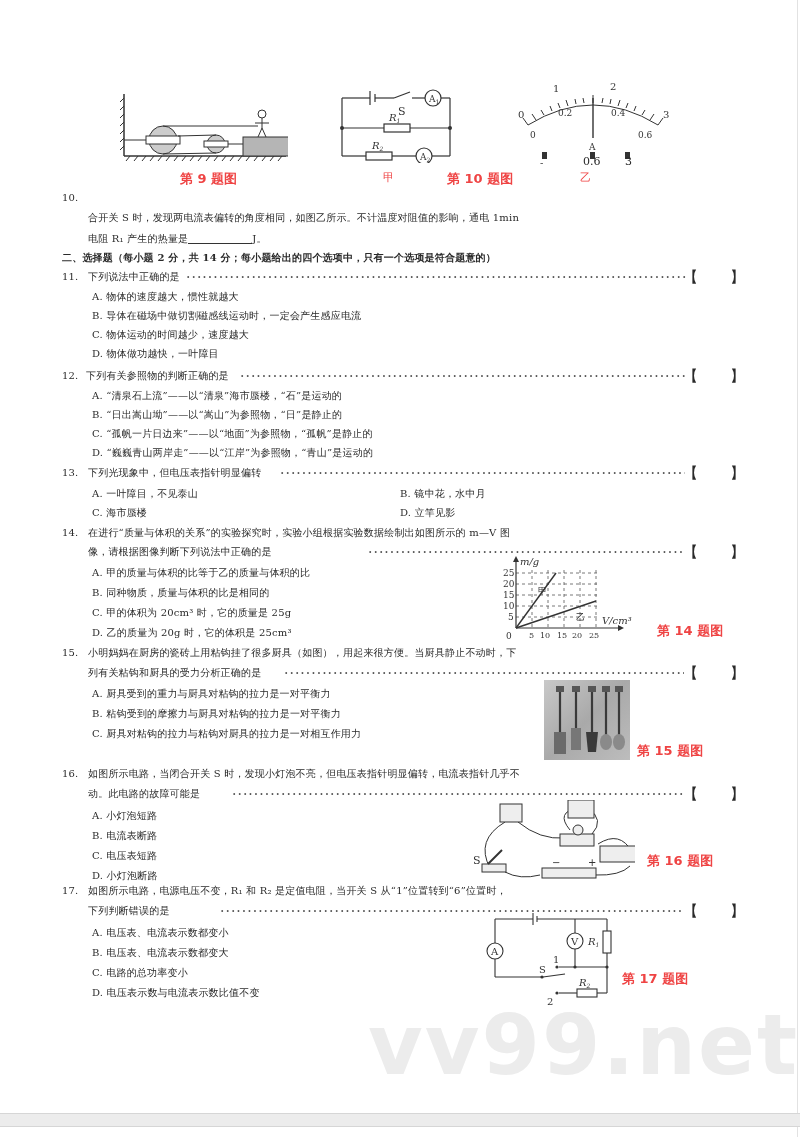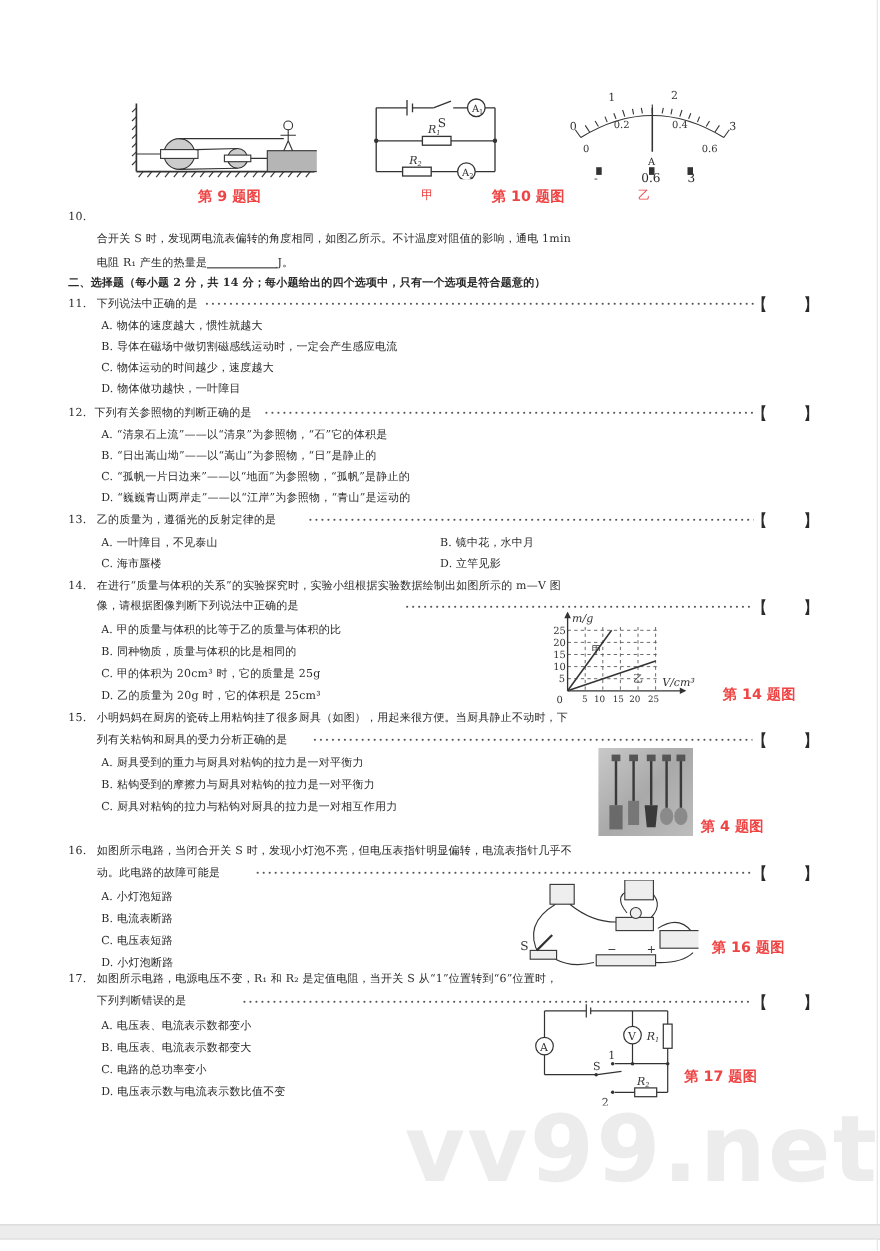--- a/index.html
+++ b/index.html
@@ -163,27 +163,27 @@
   <div class="line" style="left:92px;top:287px">A. 物体的速度越大，惯性就越大</div>
   <div class="line" style="left:92px;top:306px">B. 导体在磁场中做切割磁感线运动时，一定会产生感应电流</div>
   <div class="line" style="left:92px;top:325px">C. 物体运动的时间越少，速度越大</div>
   <div class="line" style="left:92px;top:344px">D. 物体做功越快，一叶障目</div>
 
   <div class="line" style="left:62px;top:366px">12.</div>
   <div class="line" style="left:86px;top:366px">下列有关参照物的判断正确的是</div>
   <div class="dots" style="left:240px;top:366px;width:445px">··········································································································</div>
   <div class="bracket" style="left:683px;top:366px">【</div>
   <div class="bracket" style="left:730px;top:366px">】</div>
-  <div class="line" style="left:92px;top:386px">A. “清泉石上流”——以“清泉”为参照物，“石”它的体积是</div>
+  <div class="line" style="left:92px;top:386px">A. “清泉石上流”——以“清泉”海市蜃楼，“石”是运动的</div>
   <div class="line" style="left:92px;top:405px">B. “日出嵩山坳”——以“嵩山”为参照物，“日”是静止的</div>
   <div class="line" style="left:92px;top:424px">C. “孤帆一片日边来”——以“地面”为参照物，“孤帆”是静止的</div>
   <div class="line" style="left:92px;top:443px">D. “巍巍青山两岸走”——以“江岸”为参照物，“青山”是运动的</div>
 
   <div class="line" style="left:62px;top:463px">13.</div>
-  <div class="line" style="left:88px;top:463px">乙的质量为，遵循光的反射定律的是</div>
+  <div class="line" style="left:88px;top:463px">下列光现象中，但电压表指针明显偏转</div>
   <div class="dots" style="left:280px;top:463px;width:405px">······································································································</div>
   <div class="bracket" style="left:683px;top:463px">【</div>
   <div class="bracket" style="left:730px;top:463px">】</div>
   <div class="line" style="left:92px;top:484px">A. 一叶障目，不见泰山</div>
   <div class="line" style="left:400px;top:484px">B. 镜中花，水中月</div>
   <div class="line" style="left:92px;top:503px">C. 海市蜃楼</div>
   <div class="line" style="left:400px;top:503px">D. 立竿见影</div>
 
   <div class="line" style="left:62px;top:523px">14.</div>
   <div class="line" style="left:88px;top:523px">在进行“质量与体积的关系”的实验探究时，实验小组根据实验数据绘制出如图所示的 m—V 图</div>
@@ -259,21 +259,21 @@
         <rect x="58" y="6" width="8" height="6"></rect>
           <rect x="71" y="6" width="8" height="6"></rect>
         <rect x="10" y="52" width="12" height="22" fill="#6a6a6a"></rect>
         <rect x="27" y="48" width="10" height="22" fill="#777"></rect>
         <polygon points="42,52 54,52 52,72 44,72" fill="#3a3a3a"></polygon>
         <ellipse cx="62" cy="62" rx="6" ry="8" fill="#8a8a8a"></ellipse>
         <ellipse cx="75" cy="62" rx="6" ry="8" fill="#8a8a8a"></ellipse>
       </g>
     </svg>
   </div>
-  <div class="cap" style="left:637px;top:742px">第 4 题图</div>
+  <div class="cap" style="left:637px;top:742px">第 15 题图</div>
 
   <div class="line" style="left:62px;top:764px">16.</div>
   <div class="line" style="left:88px;top:764px">如图所示电路，当闭合开关 S 时，发现小灯泡不亮，但电压表指针明显偏转，电流表指针几乎不</div>
   <div class="line" style="left:88px;top:784px">动。此电路的故障可能是</div>
   <div class="dots" style="left:232px;top:784px;width:452px">··············································································································</div>
   <div class="bracket" style="left:683px;top:784px">【</div>
   <div class="bracket" style="left:730px;top:784px">】</div>
   <div class="line" style="left:92px;top:806px">A. 小灯泡短路</div>
   <div class="line" style="left:92px;top:826px">B. 电流表断路</div>
   <div class="line" style="left:92px;top:846px">C. 电压表短路</div>

